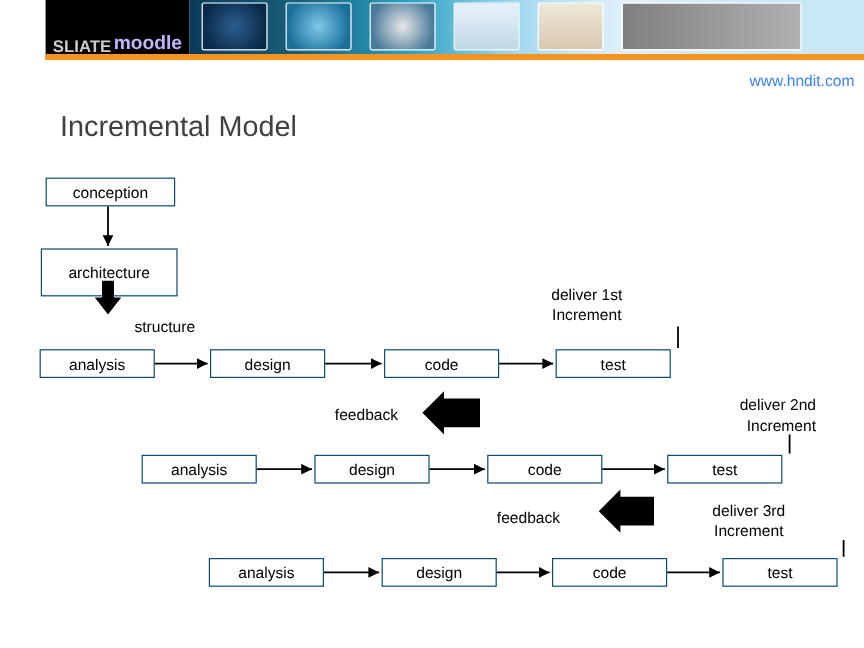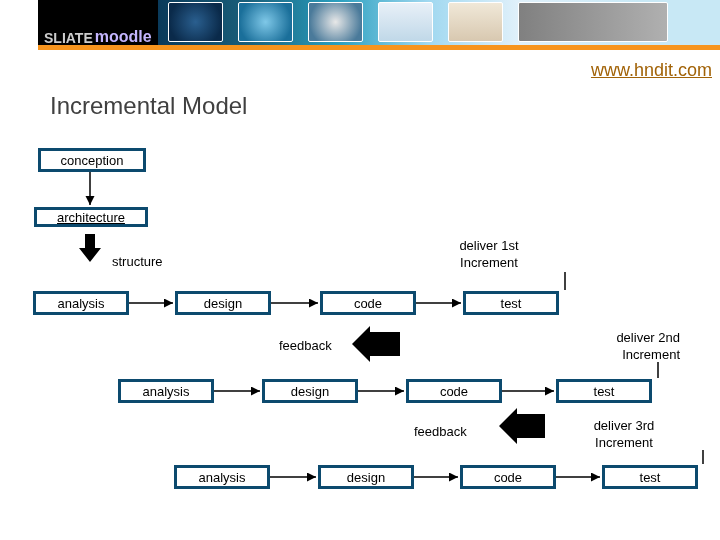--- a/index.html
+++ b/index.html
@@ -11,24 +11,24 @@
   .banner-strip { position: absolute; left: 120px; top: 0; right: 0; height: 45px; background: linear-gradient(90deg, #0a3a5a 0%, #1a5f7a 15%, #2a9fbf 30%, #a0d8f0 45%, #e0f0fa 60%, #c8e8f5 80%); overflow: hidden; }
   .banner-strip .tile { position: absolute; top: 2px; width: 55px; height: 40px; background: radial-gradient(circle, #fff 0%, #6fb8d8 60%, #0a3a5a 100%); border: 1px solid #fff; border-radius: 2px; }
   .banner-strip .t1 { left: 10px; background: radial-gradient(circle, #2a5f8f 0%, #0a2a4a 80%); }
   .banner-strip .t2 { left: 80px; background: radial-gradient(circle, #7fc8e8 0%, #1a6f9a 80%); }
   .banner-strip .t3 { left: 150px; background: radial-gradient(circle, #e8e8e8 0%, #4a7a9a 80%); }
   .banner-strip .t4 { left: 220px; background: linear-gradient(#e8f0f8, #c0d8e8); }
   .banner-strip .t5 { left: 290px; background: linear-gradient(#f0e8d8, #d8c8b0); }
   .banner-strip .t6 { left: 360px; width: 150px; background: linear-gradient(90deg, #808080, #b0b0b0); }
   .banner-bar { position: absolute; left: 0; top: 45px; width: 720px; height: 5px; background: #f7941d; }
 
-  .url { position: absolute; right: 8px; top: 60px; font-size: 18px; color: #a16207; text-decoration: underline; }
+  .url { position: absolute; right: 8px; top: 60px; font-size: 13px; color: #3b82f6; }
   .title { position: absolute; left: 50px; top: 92px; font-size: 24px; color: #404040; }
 
-  .box { position: absolute; border: 3px solid #0c4a6e; background: #fff; font-size: 13px; text-align: center; display: flex; align-items: center; justify-content: center; padding: 3px 10px; }
+  .box { position: absolute; border: 1px solid #0c4a6e; background: #fff; font-size: 13px; text-align: center; display: flex; align-items: center; justify-content: center; padding: 3px 10px; }
   .label { position: absolute; font-size: 13px; color: #000; text-align: center; line-height: 1.3; }
 
   svg.arrows { position: absolute; left: 0; top: 0; width: 720px; height: 540px; pointer-events: none; }
 </style>
 </head>
 <body>
 
 <div class="banner">
   <div class="banner-left">
     <span class="logo-s">SLIATE</span>
@@ -43,23 +43,23 @@
       <div class="tile t6"></div>
   </div>
   <div class="banner-bar"></div>
 </div>
 
 <div class="url">www.hndit.com</div>
 <div class="title">Incremental Model</div>
 
 <div class="box" style="left:38px; top:148px; width:108px; height:24px;">conception</div>
 
-<div class="box" style="left:34px; top:207px; width:114px; height:20px;text-decoration:underline;">architecture</div>
+<div class="box" style="left:34px; top:207px; width:114px; height:40px;">architecture</div>
 
-<div class="label" style="left:112px; top:254px;">structure</div>
+<div class="label" style="left:112px; top:265px;">structure</div>
 
 <div class="label" style="left:429px; top:238px; width:120px;">deliver 1st Increment</div>
 
 <div class="box" style="left:33px;  top:291px; width:96px; height:24px;">analysis</div>
 <div class="box" style="left:175px; top:291px; width:96px; height:24px;">design</div>
 <div class="box" style="left:320px; top:291px; width:96px; height:24px;">code</div>
 <div class="box" style="left:463px; top:291px; width:96px; height:24px;">test</div>
 
 <div class="label" style="left:279px; top:338px;">feedback</div>
 

